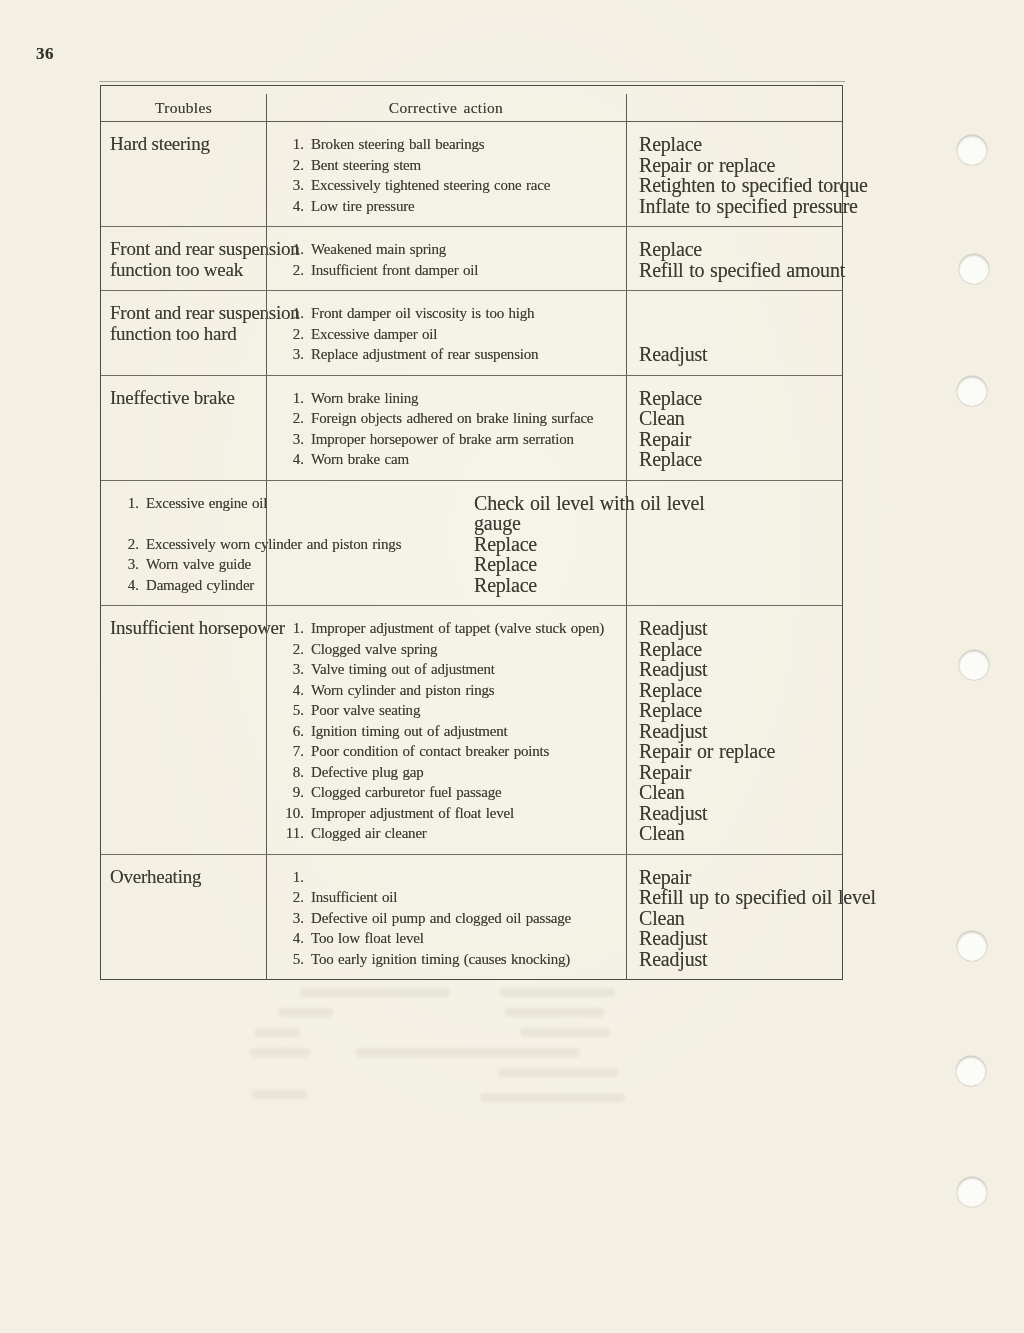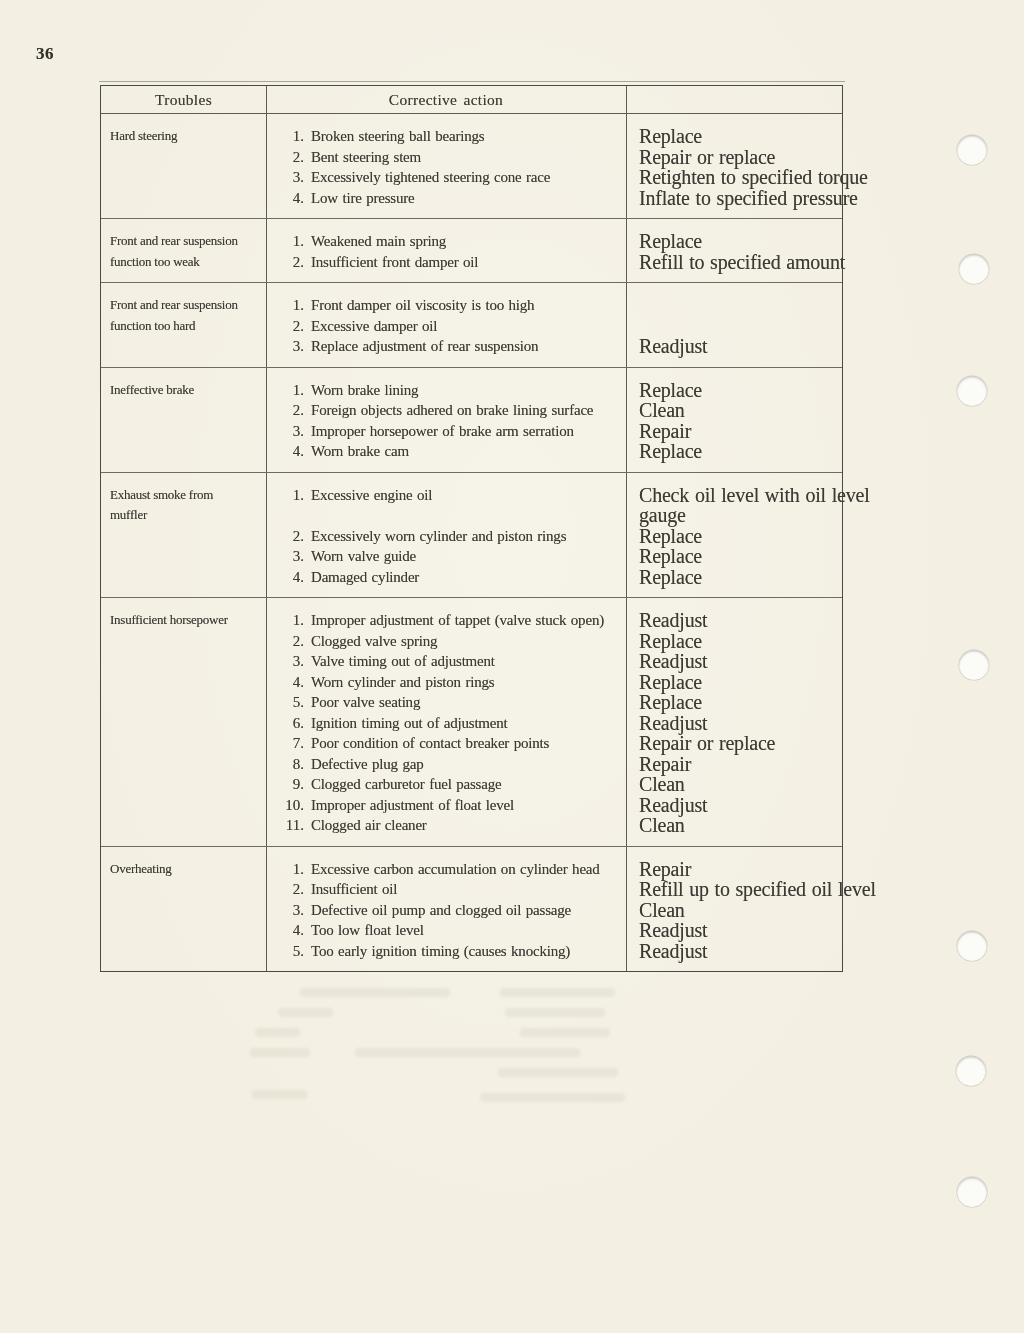--- a/index.html
+++ b/index.html
@@ -48,20 +48,21 @@
     background: rgba(75, 73, 69, 0.45);
   }
   .thead {
     display: grid;
     grid-template-columns: 165px 360px 218px;
     height: 28px;
     align-items: center;
     text-align: center;
     position: relative;
     border-bottom: 1px solid var(--line);
+    margin-top: 8px;
   }
   .th {
     font-size: 15.5px;
     letter-spacing: 0.3px;
     word-spacing: 2px;
     padding-top: 1px;
   }
   .vline {
     position: absolute;
     top: 0; bottom: 0;
@@ -74,21 +75,21 @@
     position: relative;
     display: grid;
     grid-template-columns: 165px 578px;
     border-top: 1px solid var(--line-soft);
     padding: 12px 0 10px 0;
   }
   .trow:first-child { border-top: none; }
   .cell.trouble {
     padding-left: 9px;
     padding-right: 2px;
-    font-size: 13px;
+    font-size: 19px;
     line-height: 20.5px;
     letter-spacing: -0.25px;
     white-space: pre;
   }
   .items { display: block; }
   .item { display: flex; align-items: flex-start; }
   .cause-part {
     width: 360px;
     flex: none;
     display: flex;
@@ -282,22 +283,20 @@
       <span class="cause">Worn brake cam</span>
     </div>
     <div class="action">Replace</div>
   </div>
 </div>
   </div>
 
   <div class="trow">
     <div class="vline v1"></div>
     <div class="vline v2"></div>
-    <div class="cell trouble">Exhaust smoke from
-muffler</div>
     <div class="items">
   <div class="item">
     <div class="cause-part">
       <span class="num">1.</span>
       <span class="cause">Excessive engine oil</span>
     </div>
     <div class="action">Check oil level with oil level
 gauge</div>
   </div>
 
@@ -423,21 +422,20 @@
   </div>
 
   <div class="trow">
     <div class="vline v1"></div>
     <div class="vline v2"></div>
     <div class="cell trouble">Overheating</div>
     <div class="items">
   <div class="item">
     <div class="cause-part">
       <span class="num">1.</span>
-      <span class="cause">Excessive carbon accumulation on cylinder head</span>
     </div>
     <div class="action">Repair</div>
   </div>
 
   <div class="item">
     <div class="cause-part">
       <span class="num">2.</span>
       <span class="cause">Insufficient oil</span>
     </div>
     <div class="action">Refill up to specified oil level</div>

